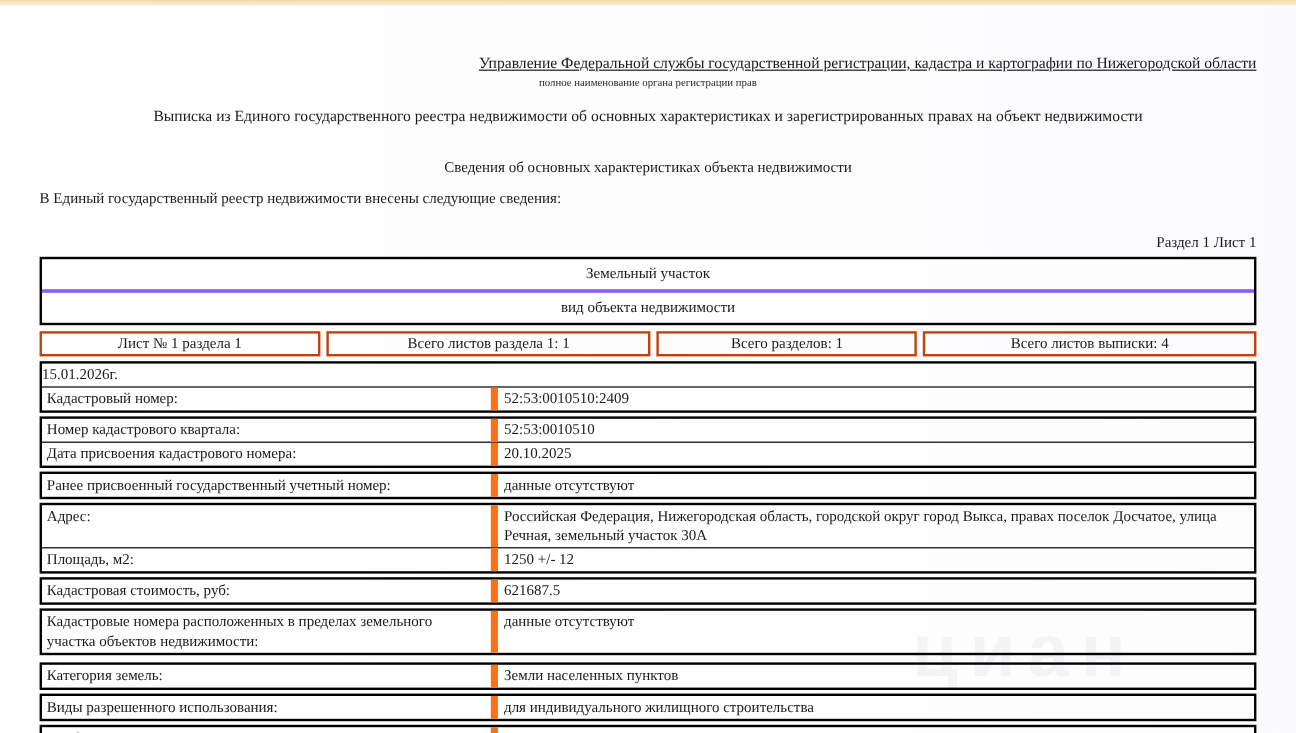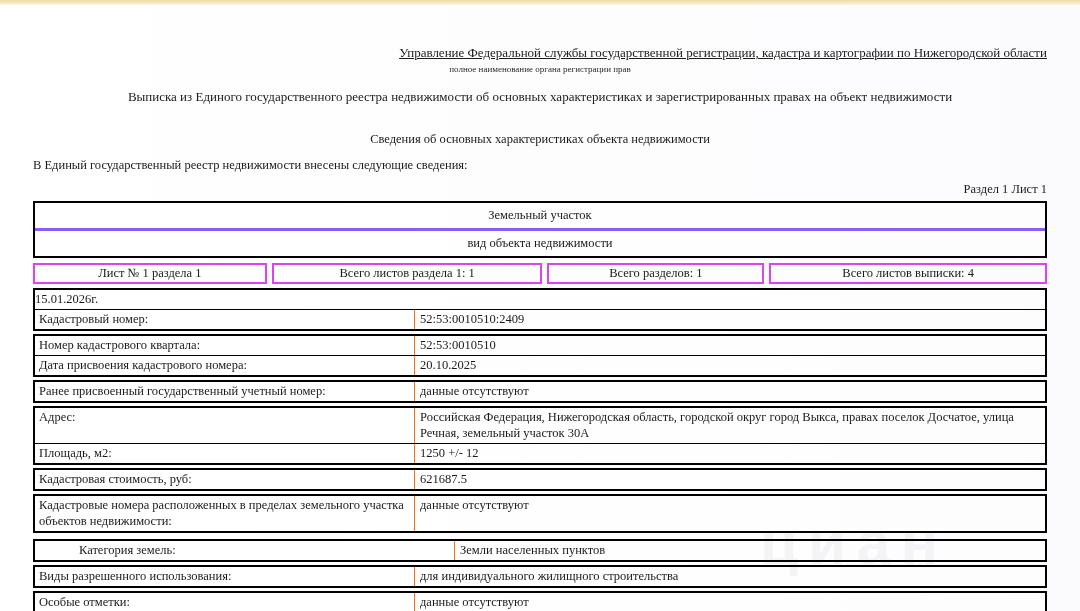--- a/index.html
+++ b/index.html
@@ -19,44 +19,44 @@
   }
   .doc { padding: 0 33px; position: relative; }
   .title {
     text-align: right; margin-top: 40px;
     font-size: 13px; text-decoration: underline;
   }
   .title-caption { text-align: center; font-size: 9px; margin-top: 3px; color: #2a2a2a; }
   .subtitle { text-align: center; font-size: 13px; margin-top: 15px; }
   .section-heading { text-align: center; font-size: 12.5px; margin-top: 27px; }
   .intro { font-size: 12.5px; margin-top: 11px; }
-  .section-page { font-size: 12.5px; text-align: right; margin-top: 9px; margin-bottom: 4px; }
+  .section-page { font-size: 12.5px; text-align: right; margin-top: 22px; margin-bottom: 4px; }
 
   .block {
     border: 2px solid #000;
     margin-bottom: 3px;
     background: rgba(255,255,255,0.55);
   }
-  .block.gap-before { margin-top: 6px; padding-left: 40px; }
+  .block.gap-before { margin-top: 6px; }
 
   .vid-row { text-align: center; font-size: 12.5px; line-height: 17px; padding: 4px 4px; }
   .vid-row + .vid-row { border-top: 3px solid #8b5cf6; }
 
   .sheet-row { display: flex; gap: 5px; margin: 5px 0 4px 0; }
   .sheet-cell {
-    border: 2px solid #d946ef; text-align: center;
+    border: 2px solid #c2410c; text-align: center;
     font-size: 12.5px; line-height: 17px;
     box-sizing: border-box;
   }
 
   .detail-row { display: flex; font-size: 12.5px; line-height: 16px; }
   .detail-row + .detail-row { border-top: 1px solid #000; }
   .detail-label {
     width: 380px; flex: 0 0 380px;
-    border-right: 1px solid #f97316;
+    border-right: 6px solid #f97316;
     padding: 1px 6px 2px 4px; box-sizing: border-box;
   }
   .detail-value { flex: 1; padding: 1px 6px 2px 5px; white-space: pre-line; }
   .detail-full { flex: 1; padding: 1px 6px 2px 0; }
 
   .watermark {
     position: absolute; left: 760px; top: 462px;
     font-size: 62px; font-weight: bold; letter-spacing: 10px;
     color: rgba(60, 60, 70, 0.05);
     font-family: "Liberation Sans", sans-serif;

